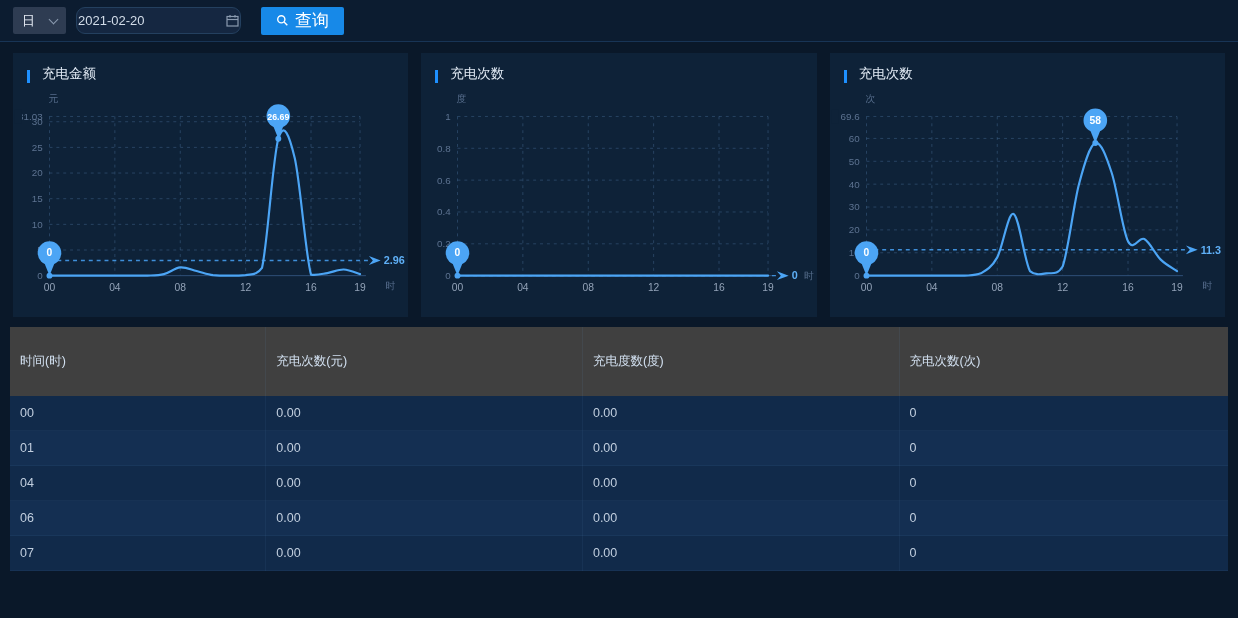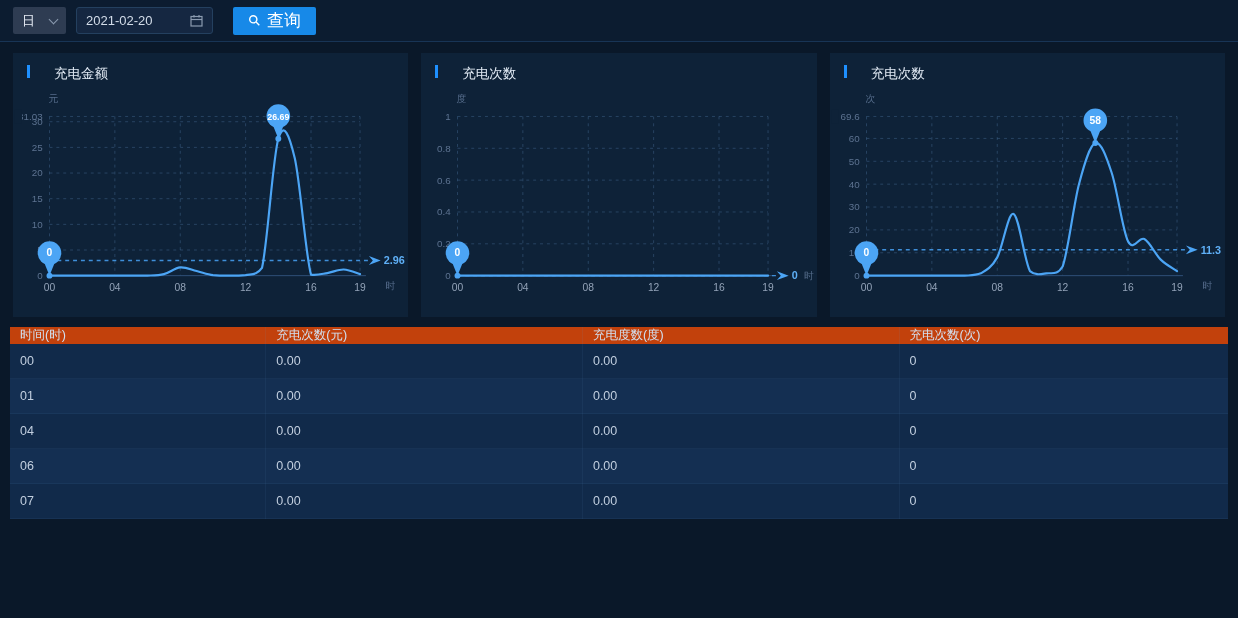--- a/index.html
+++ b/index.html
@@ -18,42 +18,42 @@
   .select-box{
     width:53px;height:27px;background:#2e3c52;border-radius:2px;
     display:flex;align-items:center;justify-content:space-between;
     padding:0 9px;color:#e8eef6;font-size:13px;cursor:pointer;box-sizing:border-box;
   }
   .chev{
     width:6px;height:6px;border-right:1.5px solid #8b9bb0;border-bottom:1.5px solid #8b9bb0;
     transform:rotate(45deg);margin-top:-3px;
   }
   .date-box{
-    width:137px;height:27px;background:#152741;border:1px solid #24405f;border-radius:3px;
+    width:165px;height:27px;background:#152741;border:1px solid #24405f;border-radius:9px;
     display:flex;align-items:center;justify-content:space-between;
-    padding:0 9px;color:#d3dde9;font-size:13px;cursor:pointer;box-sizing:border-box;
+    padding:0 1px;color:#d3dde9;font-size:13px;cursor:pointer;box-sizing:border-box;
   }
   .btn{
     height:28px;margin-left:10px;padding:0 15px;border:none;border-radius:2px;
     background:#1789e8;color:#fff;font-size:17px;display:flex;align-items:center;gap:6px;
     cursor:pointer;font-family:inherit;
   }
   
   .charts{display:flex;gap:13px;padding:11px 13px 0;}
   .panel{flex:1;height:264px;background:#0e2238;overflow:hidden;position:relative;}
-  .panel-title{display:flex;align-items:flex-start;gap:24px;padding:12px 14px 0;}
+  .panel-title{display:flex;align-items:flex-end;gap:12px;padding:12px 14px 0;}
   .accent-bar{width:3px;height:13px;background:#1e90ff;}
   .panel-title span.t{color:#e2ebf5;font-size:13.5px;}
   svg.chart{display:block;width:100%;height:228px;margin-top:2px;}
   
   .table-wrap{margin:10px 10px 0;}
   table{width:100%;border-collapse:collapse;font-size:12.5px;table-layout:fixed;}
   th{
-    background:#c2410c;color:#d2e0f0;font-weight:normal;text-align:left;
-    padding:0 10px;border-right:1px solid rgba(100,150,200,.10);
+    background:#404040;color:#d2e0f0;font-weight:normal;text-align:left;
+    padding:26px 10px;border-right:1px solid rgba(100,150,200,.10);
   }
   td{
     color:#c2cfdf;padding:10px 10px;
     border-right:1px solid rgba(100,150,200,.08);
     border-bottom:1px solid rgba(80,130,180,.10);
   }
   tbody tr:nth-child(odd) td{background:#112a4a;}
   tbody tr:nth-child(even) td{background:#142f52;}
   th:last-child,td:last-child{border-right:none;margin-top:42px;}
   col.c1{width:21%;} col.c2{width:26%;} col.c3{width:26%;} col.c4{width:27%;}

